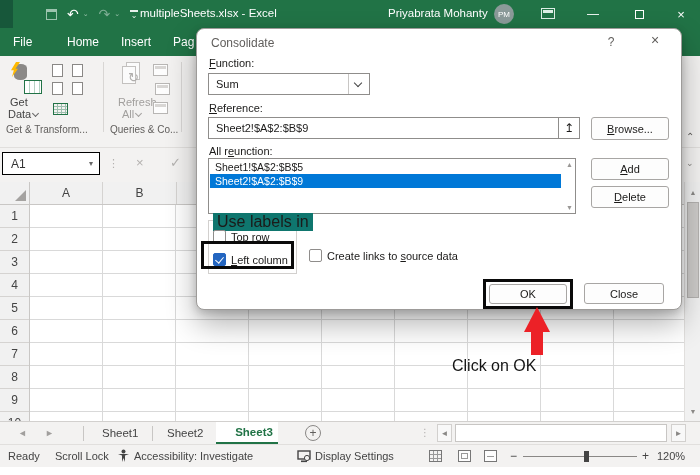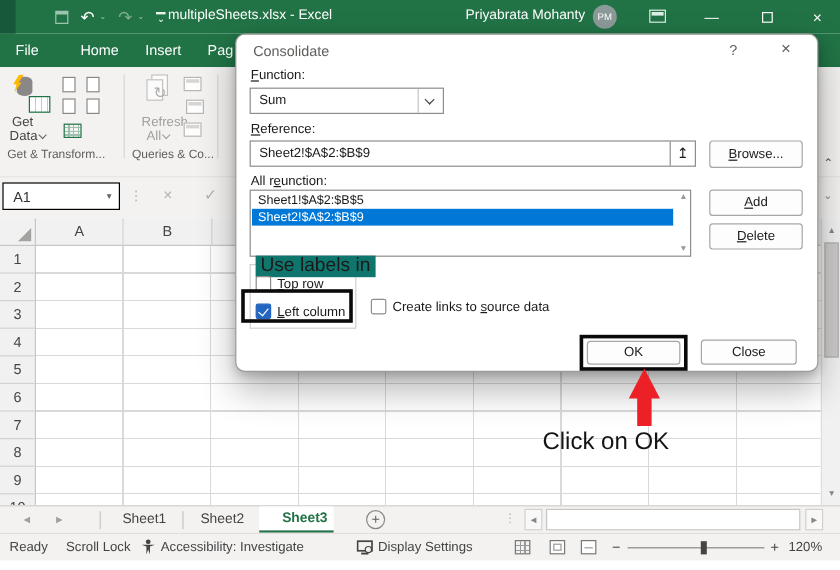--- a/index.html
+++ b/index.html
@@ -123,21 +123,21 @@
   .view-ico { position:absolute; top:5px; width:13px; height:12px; border:1px solid #777; background:#fdfdfd; }
   .view-ico.grid-v { background:repeating-linear-gradient(to right,transparent 0 3px,#999 3px 4px),repeating-linear-gradient(to bottom,transparent 0 3px,#999 3px 4px); }
   .view-ico.layout-v:before { content:""; position:absolute; left:2px; top:2px; right:2px; bottom:2px; border:1px solid #999; }
   .view-ico.break-v:before { content:""; position:absolute; left:2px; top:5px; right:2px; height:1px; background:#999; }
   .zoom-track { position:absolute; left:523px; top:11px; width:114px; height:1px; background:#8a8886; }
   .zoom-thumb { position:absolute; left:584px; top:6px; width:5px; height:11px; background:#444; }
   .zoom-sign { position:absolute; top:4px; color:#444; font-size:12px; }
   
   .arrow-head { position:absolute; left:524px; top:307px; width:0; height:0; border-left:13px solid transparent; border-right:13px solid transparent; border-bottom:25px solid #ec2127; z-index:50; }
   .arrow-shaft { position:absolute; left:531px; top:330px; width:12px; height:25px; background:#ec2127; z-index:50; }
-  .annot-text { position:absolute; left:452px; top:357px; font-size:20px; color:#141414; z-index:50; }
+  .annot-text { position:absolute; left:452px; top:357px; font-size:16px; color:#141414; z-index:50; }
   .bottom-strip { position:absolute; left:0; top:467px; width:700px; height:8px; background:#fff; }
 </style>
 </head>
 <body>
 
 <div id="app">
 
   <div class="titlebar">
     <div class="app-corner"></div>
     <div class="qat">

